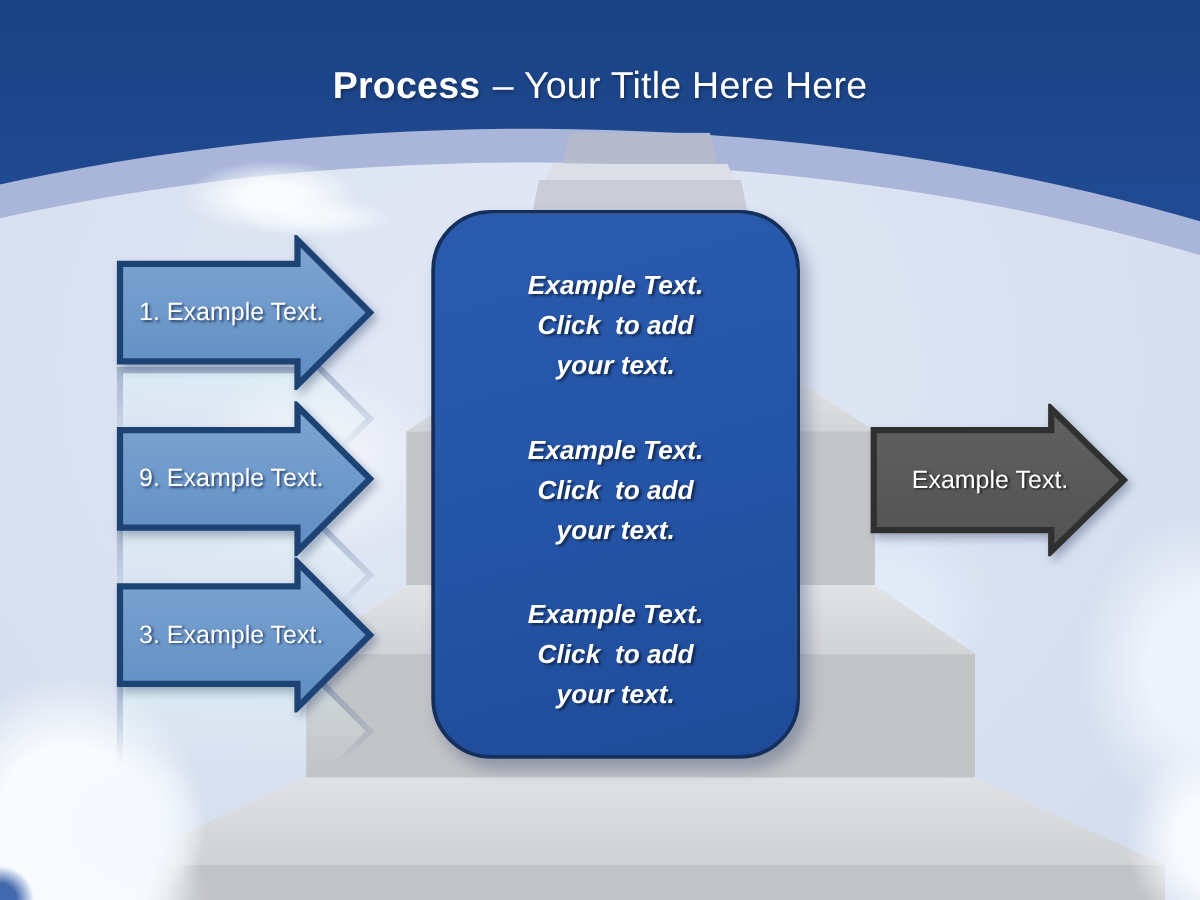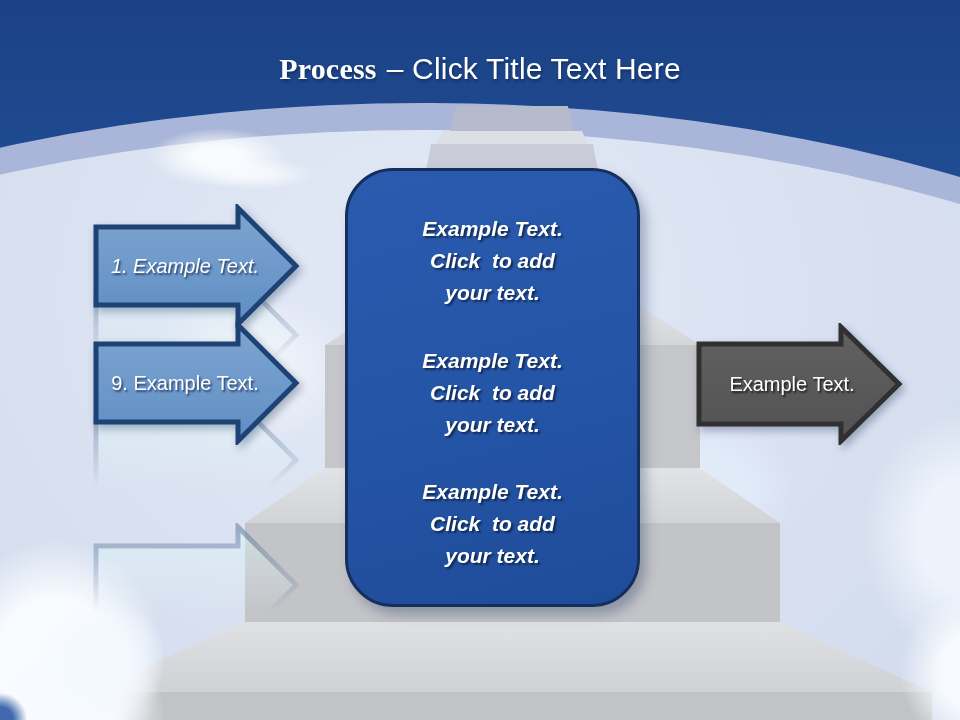--- a/index.html
+++ b/index.html
@@ -59,26 +59,26 @@
        background:linear-gradient(#e2e3e6,#d2d3d7);
        clip-path:polygon(15% 0,85% 0,100% 100%,0 100%);}
   .riser-c{left:245px;top:523px;width:535px;height:99px;background:#c3c4c8;}
   .tread-c{left:90px;top:622px;width:842px;height:70px;
        background:linear-gradient(#e0e1e4,#d0d1d5);
        clip-path:polygon(18.4% 0,81.9% 0,100% 100%,0 100%);}
   .riser-d{left:90px;top:692px;width:842px;height:28px;background:#c2c3c7;}
   
   .title{position:absolute;left:0;top:52px;width:100%;text-align:center;color:#fff;
     font-size:30px;letter-spacing:.2px;text-shadow:1px 2px 3px rgba(0,0,0,.35);z-index:7;}
-  .title .bold{font-weight:700;font-family:Liberation Serif, serif;}
+  .title .bold{font-weight:700;}
   .title .rest{font-weight:400;margin-left:10px;}
   
   .arrow{position:absolute;width:208px;height:124px;z-index:6;}
   .arrow svg{position:absolute;inset:0;filter:drop-shadow(3px 4px 4px rgba(25,45,85,.35));}
-  .a1{left:92px;top:204px;font-style:italic;}
+  .a1{left:92px;top:188px;}
   .a2{left:92px;top:321px;}
   .a3{left:92px;top:446px;}
   .a-right{left:695px;top:323px;width:208px;height:122px;}
   .arrow-label{position:absolute;inset:0;display:flex;align-items:center;justify-content:center;
     padding-right:22px;color:#fff;font-size:20px;white-space:pre;
     text-shadow:1.5px 1.5px 2px rgba(25,45,85,.8);}
   .a-right .arrow-label{padding-right:14px;text-shadow:1.5px 1.5px 2px rgba(0,0,0,.7);}
   .reflection{position:absolute;width:208px;height:124px;z-index:5;
     transform:translateY(77px) scaleY(-1);opacity:.55;
     filter:brightness(1.85) saturate(.4);
@@ -139,21 +139,21 @@
           <stop offset="1" stop-color="#5f8ec3"></stop>
       </linearGradient>
       <linearGradient id="grayGrad" x1="0" y1="0" x2="0" y2="1">
         <stop offset="0" stop-color="#616161"></stop>
           <stop offset="1" stop-color="#525252"></stop>
       </linearGradient>
     </defs>
   </svg>
 
   <div class="title">
-    <span class="bold">Process</span><span class="rest">– Click Title Text Here</span>
+    <span class="bold">Process</span><span class="rest">– Your Title Here Here</span>
   </div>
 
   <div class="reflection r1">
     <svg viewBox="0 0 208 124">
         <polygon points="4,23 146,23 146,4 204,62 146,120 146,101 4,101" fill="url(#blueGrad)" stroke="#1d4374" stroke-width="5"></polygon>
       </svg>
   </div>
   <div class="reflection r2">
     <svg viewBox="0 0 208 124">
         <polygon points="4,23 146,23 146,4 204,62 146,120 146,101 4,101" fill="url(#blueGrad)" stroke="#1d4374" stroke-width="5"></polygon>
@@ -169,20 +169,26 @@
     <svg viewBox="0 0 208 124">
       <polygon points="4,23 146,23 146,4 204,62 146,120 146,101 4,101" fill="url(#blueGrad)" stroke="#1d4374" stroke-width="5"></polygon>
     </svg>
     <span class="arrow-label">1. Example Text.</span>
   </div>
   <div class="arrow a2">
     <svg viewBox="0 0 208 124">
       <polygon points="4,23 146,23 146,4 204,62 146,120 146,101 4,101" fill="url(#blueGrad)" stroke="#1d4374" stroke-width="5"></polygon>
     </svg>
     <span class="arrow-label">9. Example Text.</span>
+  </div>
+  <div class="arrow a3">
+    <svg viewBox="0 0 208 124">
+      <polygon points="4,23 146,23 146,4 204,62 146,120 146,101 4,101" fill="url(#blueGrad)" stroke="#1d4374" stroke-width="5"></polygon>
+    </svg>
+    <span class="arrow-label">3. Example Text.</span>
   </div>
 
   <div class="panel">
     <div class="panel-block">
       <span class="panel-line">Example Text.</span>
       <span class="panel-line">Click  to add</span>
       <span class="panel-line">your text.</span>
     </div>
     <div class="panel-block">
       <span class="panel-line">Example Text.</span>

